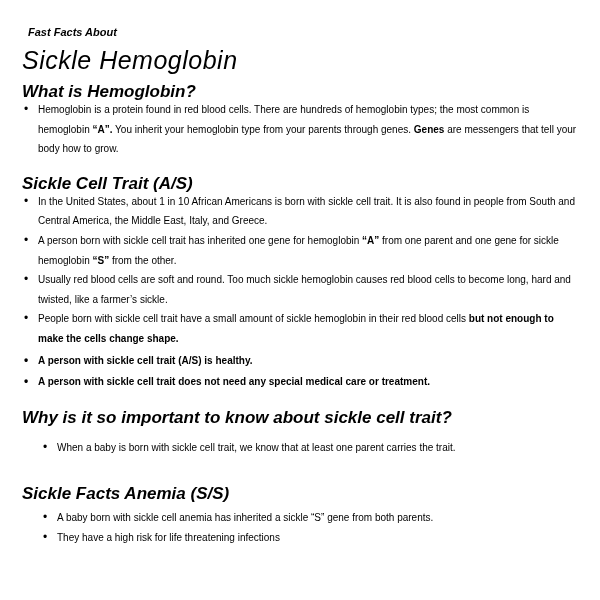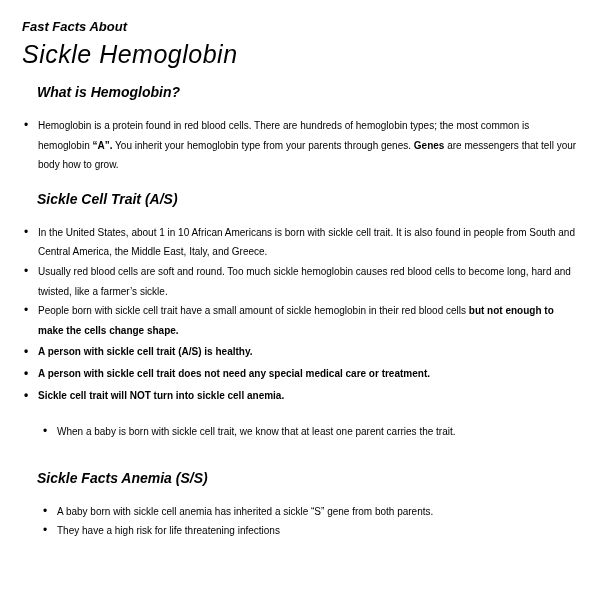--- a/index.html
+++ b/index.html
@@ -14,39 +14,39 @@
     box-sizing: border-box;
     padding: 20px 22px 0 22px;
     overflow: hidden;
     background: #ffffff;
     font-family: "Liberation Sans", sans-serif;
     color: #000000;
   }
   .kicker {
     font-style: italic;
     font-weight: 700;
-    font-size: 13px;
+    font-size: 11px;
     line-height: 13px;
-    margin: 0;
+    margin: 6px;
   }
   .doc-title {
     font-style: italic;
     font-weight: 400;
     font-size: 25px;
     line-height: 29px;
     letter-spacing: 0.5px;
     margin: 7px 0 0 0;
   }
   .section { margin: 0; }
   .section-heading {
     font-style: italic;
     font-weight: 700;
-    font-size: 14px;
+    font-size: 17px;
     line-height: 17px;
-    margin: 15px;
+    margin: 0;
   }
   ul.bullets {
     list-style: none;
     margin: 0;
     padding: 0;
   }
   ul.bullets li {
     position: relative;
     font-size: 10px;
     line-height: 19.6px;
@@ -82,28 +82,29 @@
       <section class="section">
         <h2 class="section-heading">What is Hemoglobin?</h2>
         <ul class="bullets">
           <li><span class="run">Hemoglobin is a protein found in red blood cells. There are hundreds of hemoglobin types; the most common is hemoglobin </span><span class="run b">“A”.</span><span class="run"> You inherit your hemoglobin type from your parents through genes.  </span><span class="run b">Genes</span><span class="run"> are messengers that tell your body how to grow.</span></li>
         </ul>
       </section>
       <section class="section">
         <h2 class="section-heading">Sickle Cell Trait (A/S)</h2>
         <ul class="bullets">
           <li><span class="run">In the United States, about 1 in 10 African Americans is born with sickle cell trait.  It is also found in people from South and Central America, the Middle East, Italy, and Greece.</span></li>
+          <li><span class="run">A person born with sickle cell trait has inherited one gene for hemoglobin </span><span class="run b">“A”</span><span class="run"> from one parent and one gene for sickle hemoglobin </span><span class="run b">“S”</span><span class="run"> from the other.</span></li>
           <li><span class="run">Usually red blood cells are soft and round. Too much sickle hemoglobin causes red blood cells to become long, hard and twisted, like a farmer’s sickle.</span></li>
           <li><span class="run">People born with sickle cell trait have a small amount of sickle hemoglobin in their red blood cells </span><span class="run b">but not enough to make the cells change shape.</span></li>
           <li class="emph"><span class="run b">A person with sickle cell trait (A/S) is healthy.</span></li>
           <li class="emph"><span class="run b">A person with sickle cell trait does not need any special medical care or treatment.</span></li>
-          <li class="emph"><span class="run b">Sickle cell trait will NOT turn into sickle cell anemia.</span></li>
         </ul>
       </section>
       <section class="section">
+        <h2 class="section-heading">Why is it so important to know about sickle cell trait?</h2>
         <ul class="bullets deep">
           <li><span class="run">When a baby is born with sickle cell trait, we know that at least one parent carries the trait.</span></li>
         </ul>
       </section>
       <section class="section">
         <h2 class="section-heading">Sickle Facts Anemia (S/S)</h2>
         <ul class="bullets deep">
           <li><span class="run">A baby born with sickle cell anemia has inherited a sickle “S” gene from both parents.</span></li>
           <li><span class="run">They have a high risk for life threatening infections</span></li>
         </ul>

